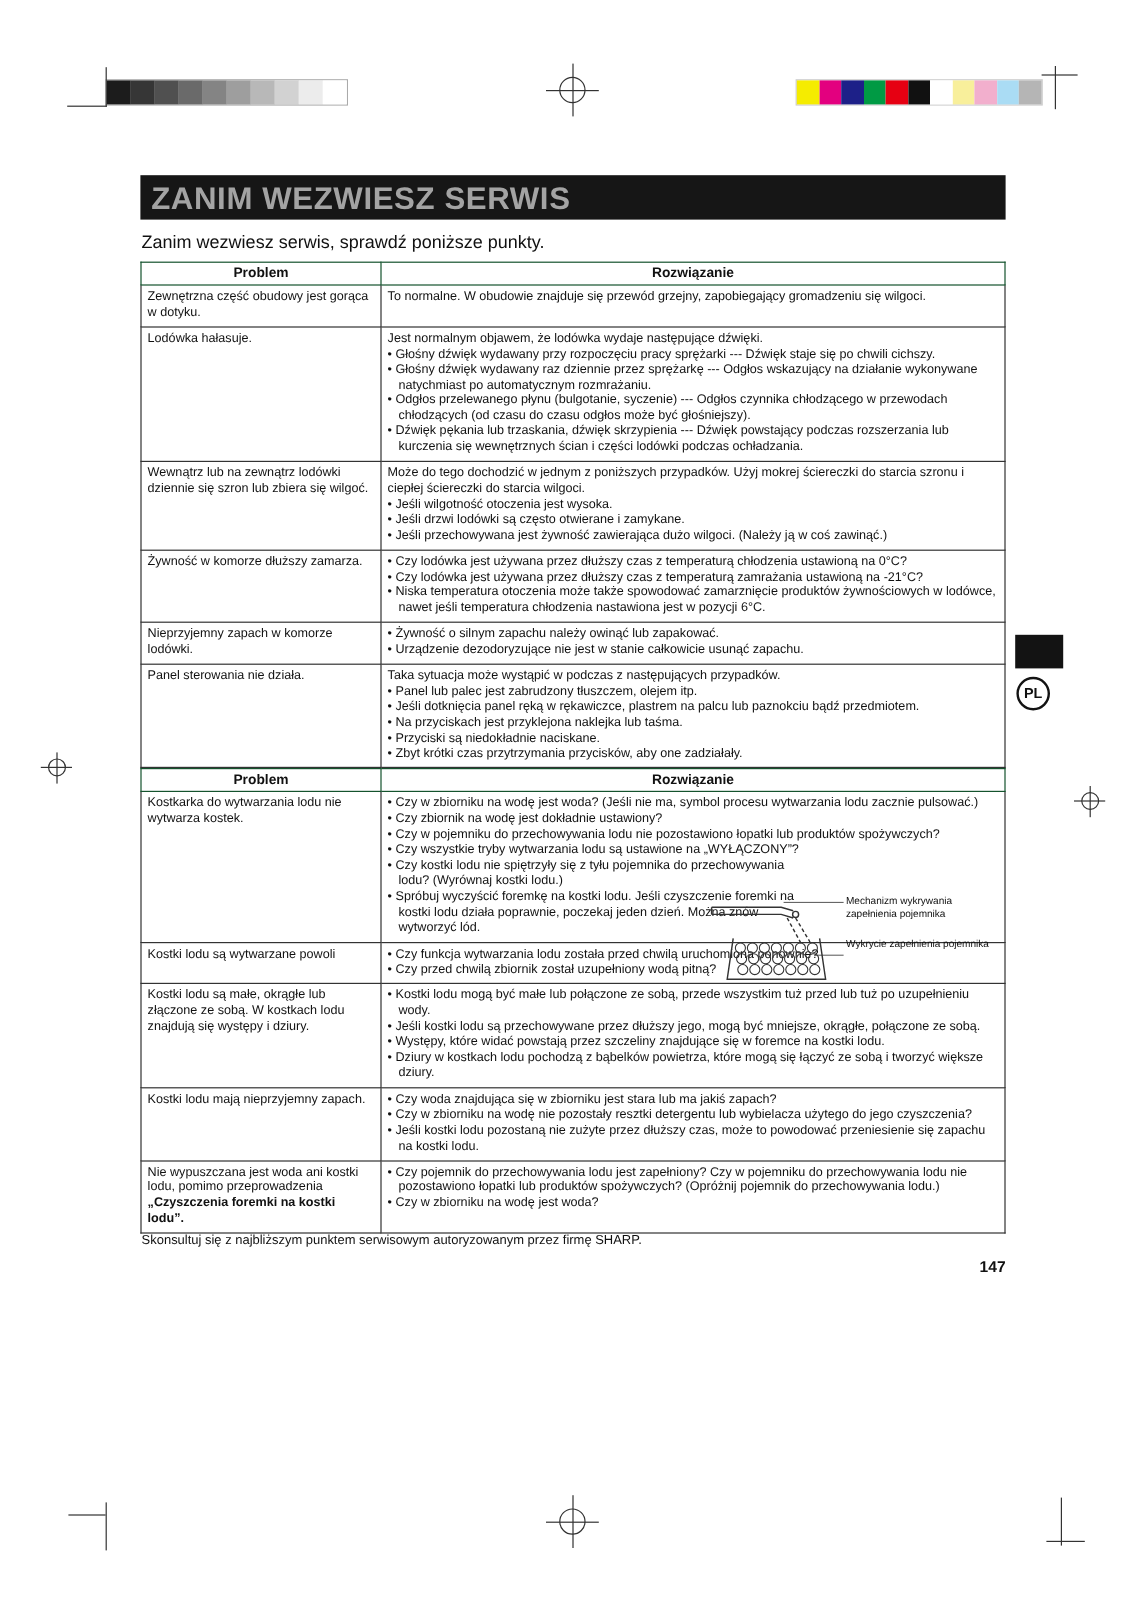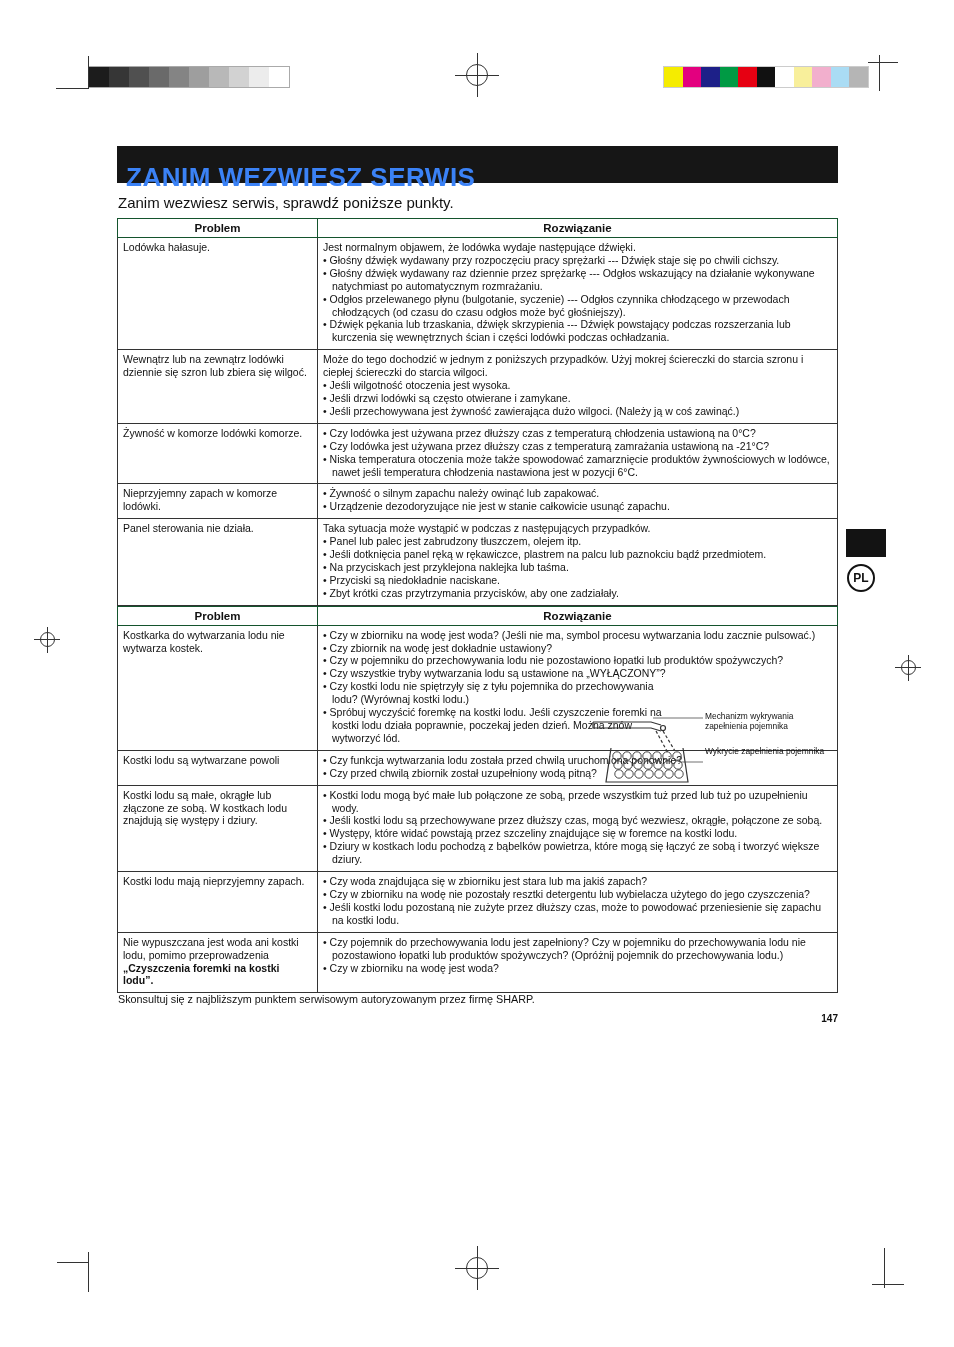--- a/index.html
+++ b/index.html
@@ -23,23 +23,23 @@
   .pl-badge {
     position: absolute; left: 847px; top: 564px; width: 28px; height: 28px;
     border: 2px solid #131313; border-radius: 50%;
     display: flex; align-items: center; justify-content: center;
     font-size: 12px; font-weight: bold;
   }
 
   
   .content { position: absolute; left: 117px; top: 146px; width: 721px; }
   .title-bar {
-    background: #161616; color: #3b82f6; height: 37px;
+    background: #161616; color: #a3a3a3; height: 37px;
     font-size: 26px; font-weight: bold; letter-spacing: 0.5px;
-    padding: 14px 10px 0 9px; line-height: 34px; white-space: nowrap;
+    padding: 2px 10px 0 9px; line-height: 34px; white-space: nowrap;
   }
   .intro { font-size: 15px; margin: 11px 0 7px 1px; }
 
   table.faq { border-collapse: collapse; width: 100%; table-layout: fixed; }
   .col-problem { width: 200px; }
   .faq th {
     border: 1px solid #14532d; font-size: 11.5px; font-weight: bold;
     padding: 3px 4px; text-align: center;
   }
   .faq td {
@@ -53,21 +53,21 @@
 
   .cell-rel { position: relative; }
   .narrow { width: 344px; }
   .figure { position: absolute; top: 84px; right: 2px; width: 248px; display: flex; }
   .fig-svg { flex: 0 0 auto; }
   .fig-labels { font-size: 8.4px; line-height: 1.2; width: 128px; padding-top: 1px; }
   .fig-label-top { margin-bottom: 15px; }
 
   .footer-heading { font-size: 11.2px; font-weight: bold; margin: 10px 0 4px 1px; }
   .footer-text { font-size: 10.8px; margin: 0 0 0 1px; }
-  .page-number { text-align: right; font-size: 10px; font-weight: bold; margin-top: 8px; }
+  .page-number { text-align: right; font-size: 13px; font-weight: bold; margin-top: 8px; }
 </style>
 </head>
 <body>
 
 <div class="gray-bar">
     <div class="swatch" style="background: rgb(28, 28, 28);"></div>
     <div class="swatch" style="background: rgb(54, 54, 54);"></div>
     <div class="swatch" style="background: rgb(80, 80, 80);"></div>
     <div class="swatch" style="background: rgb(106, 106, 106);"></div>
     <div class="swatch" style="background: rgb(132, 132, 132);"></div>
@@ -137,20 +137,28 @@
         <col>
       </colgroup>
     <thead>
       <tr>
         <th>Problem</th>
         <th>Rozwiązanie</th>
       </tr>
     </thead>
     <tbody>
       <tr>
+        <td>Zewnętrzna część obudowy jest gorąca w dotyku.</td>
+        <td>
+            <div>
+              <div class="txt-line">To normalne. W obudowie znajduje się przewód grzejny, zapobiegający gromadzeniu się wilgoci.</div>
+            </div>
+          </td>
+      </tr>
+      <tr>
         <td>Lodówka hałasuje.</td>
         <td>
             <div>
               <div class="txt-line">Jest normalnym objawem, że lodówka wydaje następujące dźwięki.</div>
               <div class="txt-line hang">• Głośny dźwięk wydawany przy rozpoczęciu pracy sprężarki --- Dźwięk staje się po chwili cichszy.</div>
               <div class="txt-line hang">• Głośny dźwięk wydawany raz dziennie przez sprężarkę --- Odgłos wskazujący na działanie wykonywane natychmiast po automatycznym rozmrażaniu.</div>
               <div class="txt-line hang">• Odgłos przelewanego płynu (bulgotanie, syczenie) --- Odgłos czynnika chłodzącego w przewodach chłodzących (od czasu do czasu odgłos może być głośniejszy).</div>
               <div class="txt-line hang">• Dźwięk pękania lub trzaskania, dźwięk skrzypienia --- Dźwięk powstający podczas rozszerzania lub kurczenia się wewnętrznych ścian i części lodówki podczas ochładzania.</div>
             </div>
           </td>
@@ -160,21 +168,21 @@
         <td>
             <div>
               <div class="txt-line">Może do tego dochodzić w jednym z poniższych przypadków. Użyj mokrej ściereczki do starcia szronu i ciepłej ściereczki do starcia wilgoci.</div>
               <div class="txt-line hang">• Jeśli wilgotność otoczenia jest wysoka.</div>
               <div class="txt-line hang">• Jeśli drzwi lodówki są często otwierane i zamykane.</div>
               <div class="txt-line hang">• Jeśli przechowywana jest żywność zawierająca dużo wilgoci. (Należy ją w coś zawinąć.)</div>
             </div>
           </td>
       </tr>
       <tr>
-        <td>Żywność w komorze lodówki komorze.</td>
+        <td>Żywność w komorze dłuższy zamarza.</td>
         <td>
             <div>
               <div class="txt-line hang">• Czy lodówka jest używana przez dłuższy czas z temperaturą chłodzenia ustawioną na 0°C?</div>
               <div class="txt-line hang">• Czy lodówka jest używana przez dłuższy czas z temperaturą zamrażania ustawioną na -21°C?</div>
               <div class="txt-line hang">• Niska temperatura otoczenia może także spowodować zamarznięcie produktów żywnościowych w lodówce, nawet jeśli temperatura chłodzenia nastawiona jest w pozycji 6°C.</div>
             </div>
           </td>
       </tr>
       <tr>
         <td>Nieprzyjemny zapach w komorze lodówki.</td>
@@ -280,21 +288,21 @@
               <div class="txt-line hang">• Czy funkcja wytwarzania lodu została przed chwilą uruchomiona ponownie?</div>
               <div class="txt-line hang">• Czy przed chwilą zbiornik został uzupełniony wodą pitną?</div>
             </div>
           </td>
       </tr>
       <tr>
         <td>Kostki lodu są małe, okrągłe lub złączone ze sobą. W kostkach lodu znajdują się występy i dziury.</td>
         <td>
             <div>
               <div class="txt-line hang">• Kostki lodu mogą być małe lub połączone ze sobą, przede wszystkim tuż przed lub tuż po uzupełnieniu wody.</div>
-              <div class="txt-line hang">• Jeśli kostki lodu są przechowywane przez dłuższy czas, mogą być wezwiesz, okrągłe, połączone ze sobą.</div>
+              <div class="txt-line hang">• Jeśli kostki lodu są przechowywane przez dłuższy jego, mogą być mniejsze, okrągłe, połączone ze sobą.</div>
               <div class="txt-line hang">• Występy, które widać powstają przez szczeliny znajdujące się w foremce na kostki lodu.</div>
               <div class="txt-line hang">• Dziury w kostkach lodu pochodzą z bąbelków powietrza, które mogą się łączyć ze sobą i tworzyć większe dziury.</div>
             </div>
           </td>
       </tr>
       <tr>
         <td>Kostki lodu mają nieprzyjemny zapach.</td>
         <td>
             <div>
               <div class="txt-line hang">• Czy woda znajdująca się w zbiorniku jest stara lub ma jakiś zapach?</div>

